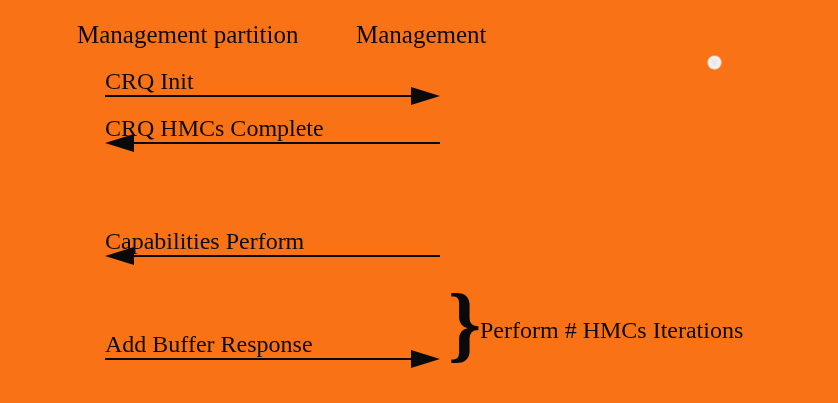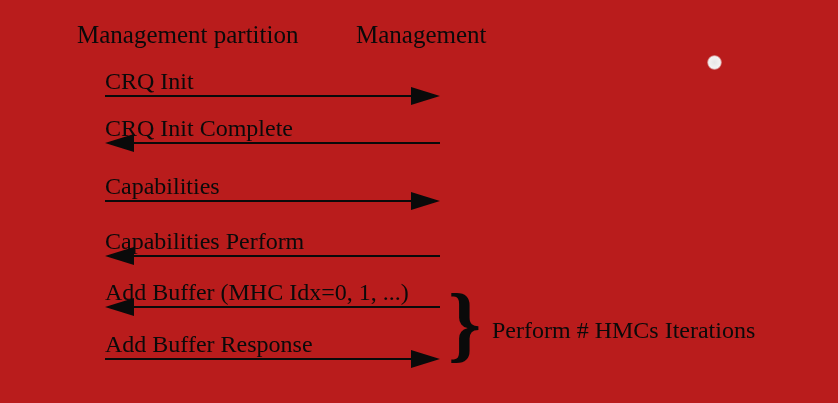--- a/index.html
+++ b/index.html
@@ -1,20 +1,20 @@
 <!DOCTYPE html>
 <html><head>
 <meta charset="utf-8">
 <style>
   html, body { margin: 0; padding: 0; background: #ffffff; }
   .stage {
     position: relative;
     width: 838px;
     height: 403px;
-    background: #b91c1c;
+    background: #f97316;
     color: #0a0a0a;
     font-family: "Liberation Serif", serif;
     overflow: hidden;
   }
   .lifeline-label {
     position: absolute;
     top: 21px;
     font-size: 25px;
     line-height: 1.1;
     white-space: nowrap;
@@ -67,21 +67,21 @@
   .brace {
     position: absolute;
     left: 448px;
     top: 282px;
     font-size: 84px;
     line-height: 1;
     font-weight: bold;
   }
   .group-label {
     position: absolute;
-    left: 492px;
+    left: 480px;
     top: 318px;
     font-size: 24px;
     line-height: 1;
     white-space: nowrap;
   }
   .artifact-dot {
     position: absolute;
     left: 707px;
     top: 55px;
     width: 15px;
@@ -99,42 +99,32 @@
 
   <div class="lifeline-label lifeline-hyp">Management</div>
 
   <div class="msg right row1">
     <div class="msg-label">CRQ Init</div>
     <span class="shaft"></span>
     <span class="head"></span>
   </div>
 
   <div class="msg left row2">
-    <div class="msg-label">CRQ Init Complete</div>
+    <div class="msg-label">CRQ HMCs Complete</div>
     <span class="shaft"></span>
     <span class="head"></span>
   </div>
 
-  <div class="msg right row3">
-    <div class="msg-label">Capabilities</div>
-    <span class="shaft"></span>
-    <span class="head"></span>
-  </div>
 
   <div class="msg left row4">
     <div class="msg-label">Capabilities Perform</div>
     <span class="shaft"></span>
     <span class="head"></span>
   </div>
 
-  <div class="msg left row5">
-    <div class="msg-label">Add Buffer (MHC Idx=0, 1, ...)</div>
-    <span class="shaft"></span>
-    <span class="head"></span>
-  </div>
 
   <div class="msg right row6">
     <div class="msg-label">Add Buffer Response</div>
     <span class="shaft"></span>
     <span class="head"></span>
   </div>
 
   <div class="brace">}</div>
 
   <div class="group-label">Perform # HMCs Iterations</div>

